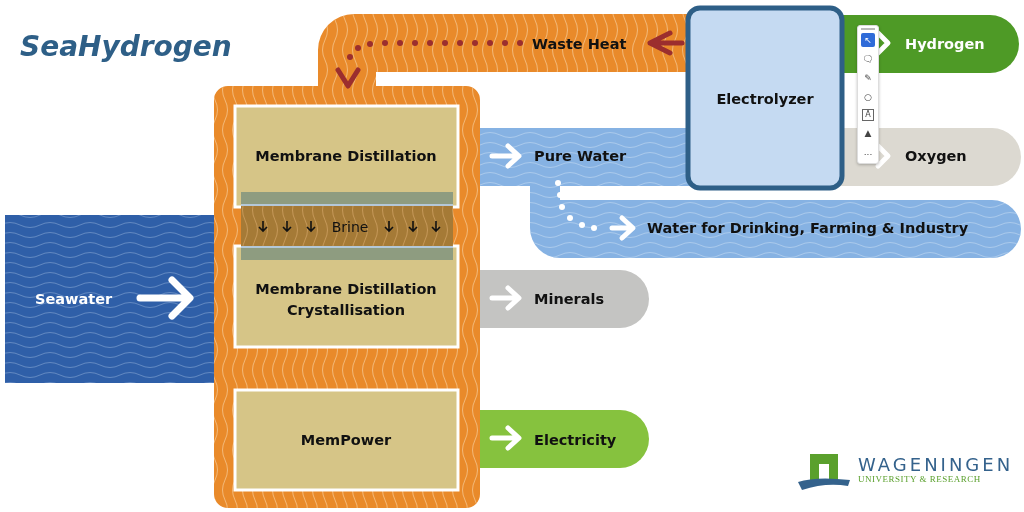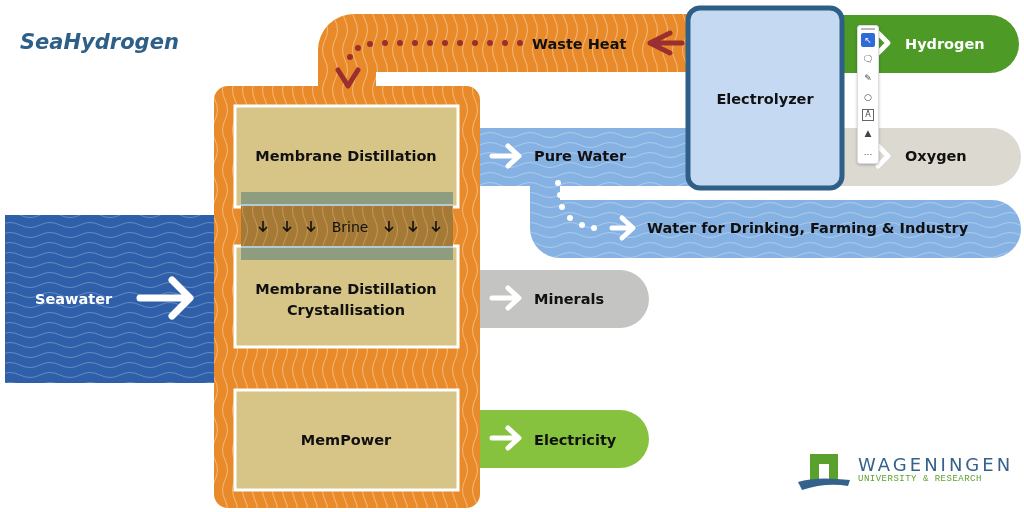--- a/index.html
+++ b/index.html
@@ -1,26 +1,26 @@
 <!DOCTYPE html>
 <html><head>
 <meta charset="utf-8">
 <style>
   html,body{margin:0;padding:0;background:#fff;}
   body{width:1024px;height:512px;position:relative;overflow:hidden;font-family:"DejaVu Sans","Liberation Sans",sans-serif;}
   svg.main{position:absolute;left:0;top:0;}
   .lbl{font-family:"DejaVu Sans",sans-serif;font-weight:bold;font-size:14.5px;}
-  .title{position:absolute;left:20px;top:30px;font-family:"DejaVu Sans",sans-serif;font-weight:bold;font-style:italic;font-size:21px;color:#2e5f87;}
+  .title{position:absolute;left:20px;top:30px;font-family:"DejaVu Sans",sans-serif;font-weight:bold;font-style:italic;font-size:28px;color:#2e5f87;}
   .toolbar{position:absolute;left:857px;top:25px;width:20px;height:137px;background:#fff;border:1px solid #ddd;border-radius:3px;box-shadow:0 1px 3px rgba(0,0,0,.25);}
   .toolbar .grip{width:14px;height:2px;background:#bbb;margin:2px auto 3px;}
   .tb{width:14px;height:14px;margin:0 auto 5px;font-size:9px;line-height:14px;text-align:center;color:#444;}
   .tb.active{background:#2f6bd8;color:#fff;border-radius:2px;}
   .logo{position:absolute;left:796px;top:452px;}
   .logo-text1{position:absolute;left:858px;top:454px;font-family:"DejaVu Sans",sans-serif;font-size:18px;letter-spacing:3px;color:#34628c;white-space:nowrap;}
-  .logo-text2{position:absolute;left:858px;top:474px;font-family:Liberation Mono, monospace;font-size:9px;letter-spacing:0.5px;color:#5aa02c;white-space:nowrap;}
+  .logo-text2{position:absolute;left:858px;top:474px;font-family:Liberation Serif, serif;font-size:9px;letter-spacing:0.5px;color:#5aa02c;white-space:nowrap;}
 </style>
 </head>
 <body>
 
 <svg class="main" width="1024" height="512" viewBox="0 0 1024 512">
   <defs>
     <pattern id="waveSea" width="40" height="10" patternUnits="userSpaceOnUse">
       <path d="M0 5 Q10 0 20 5 T40 5" fill="none" stroke="#6f93c8" stroke-width="0.8"></path>
     </pattern>
     <pattern id="waveBlue" width="40" height="10" patternUnits="userSpaceOnUse">

